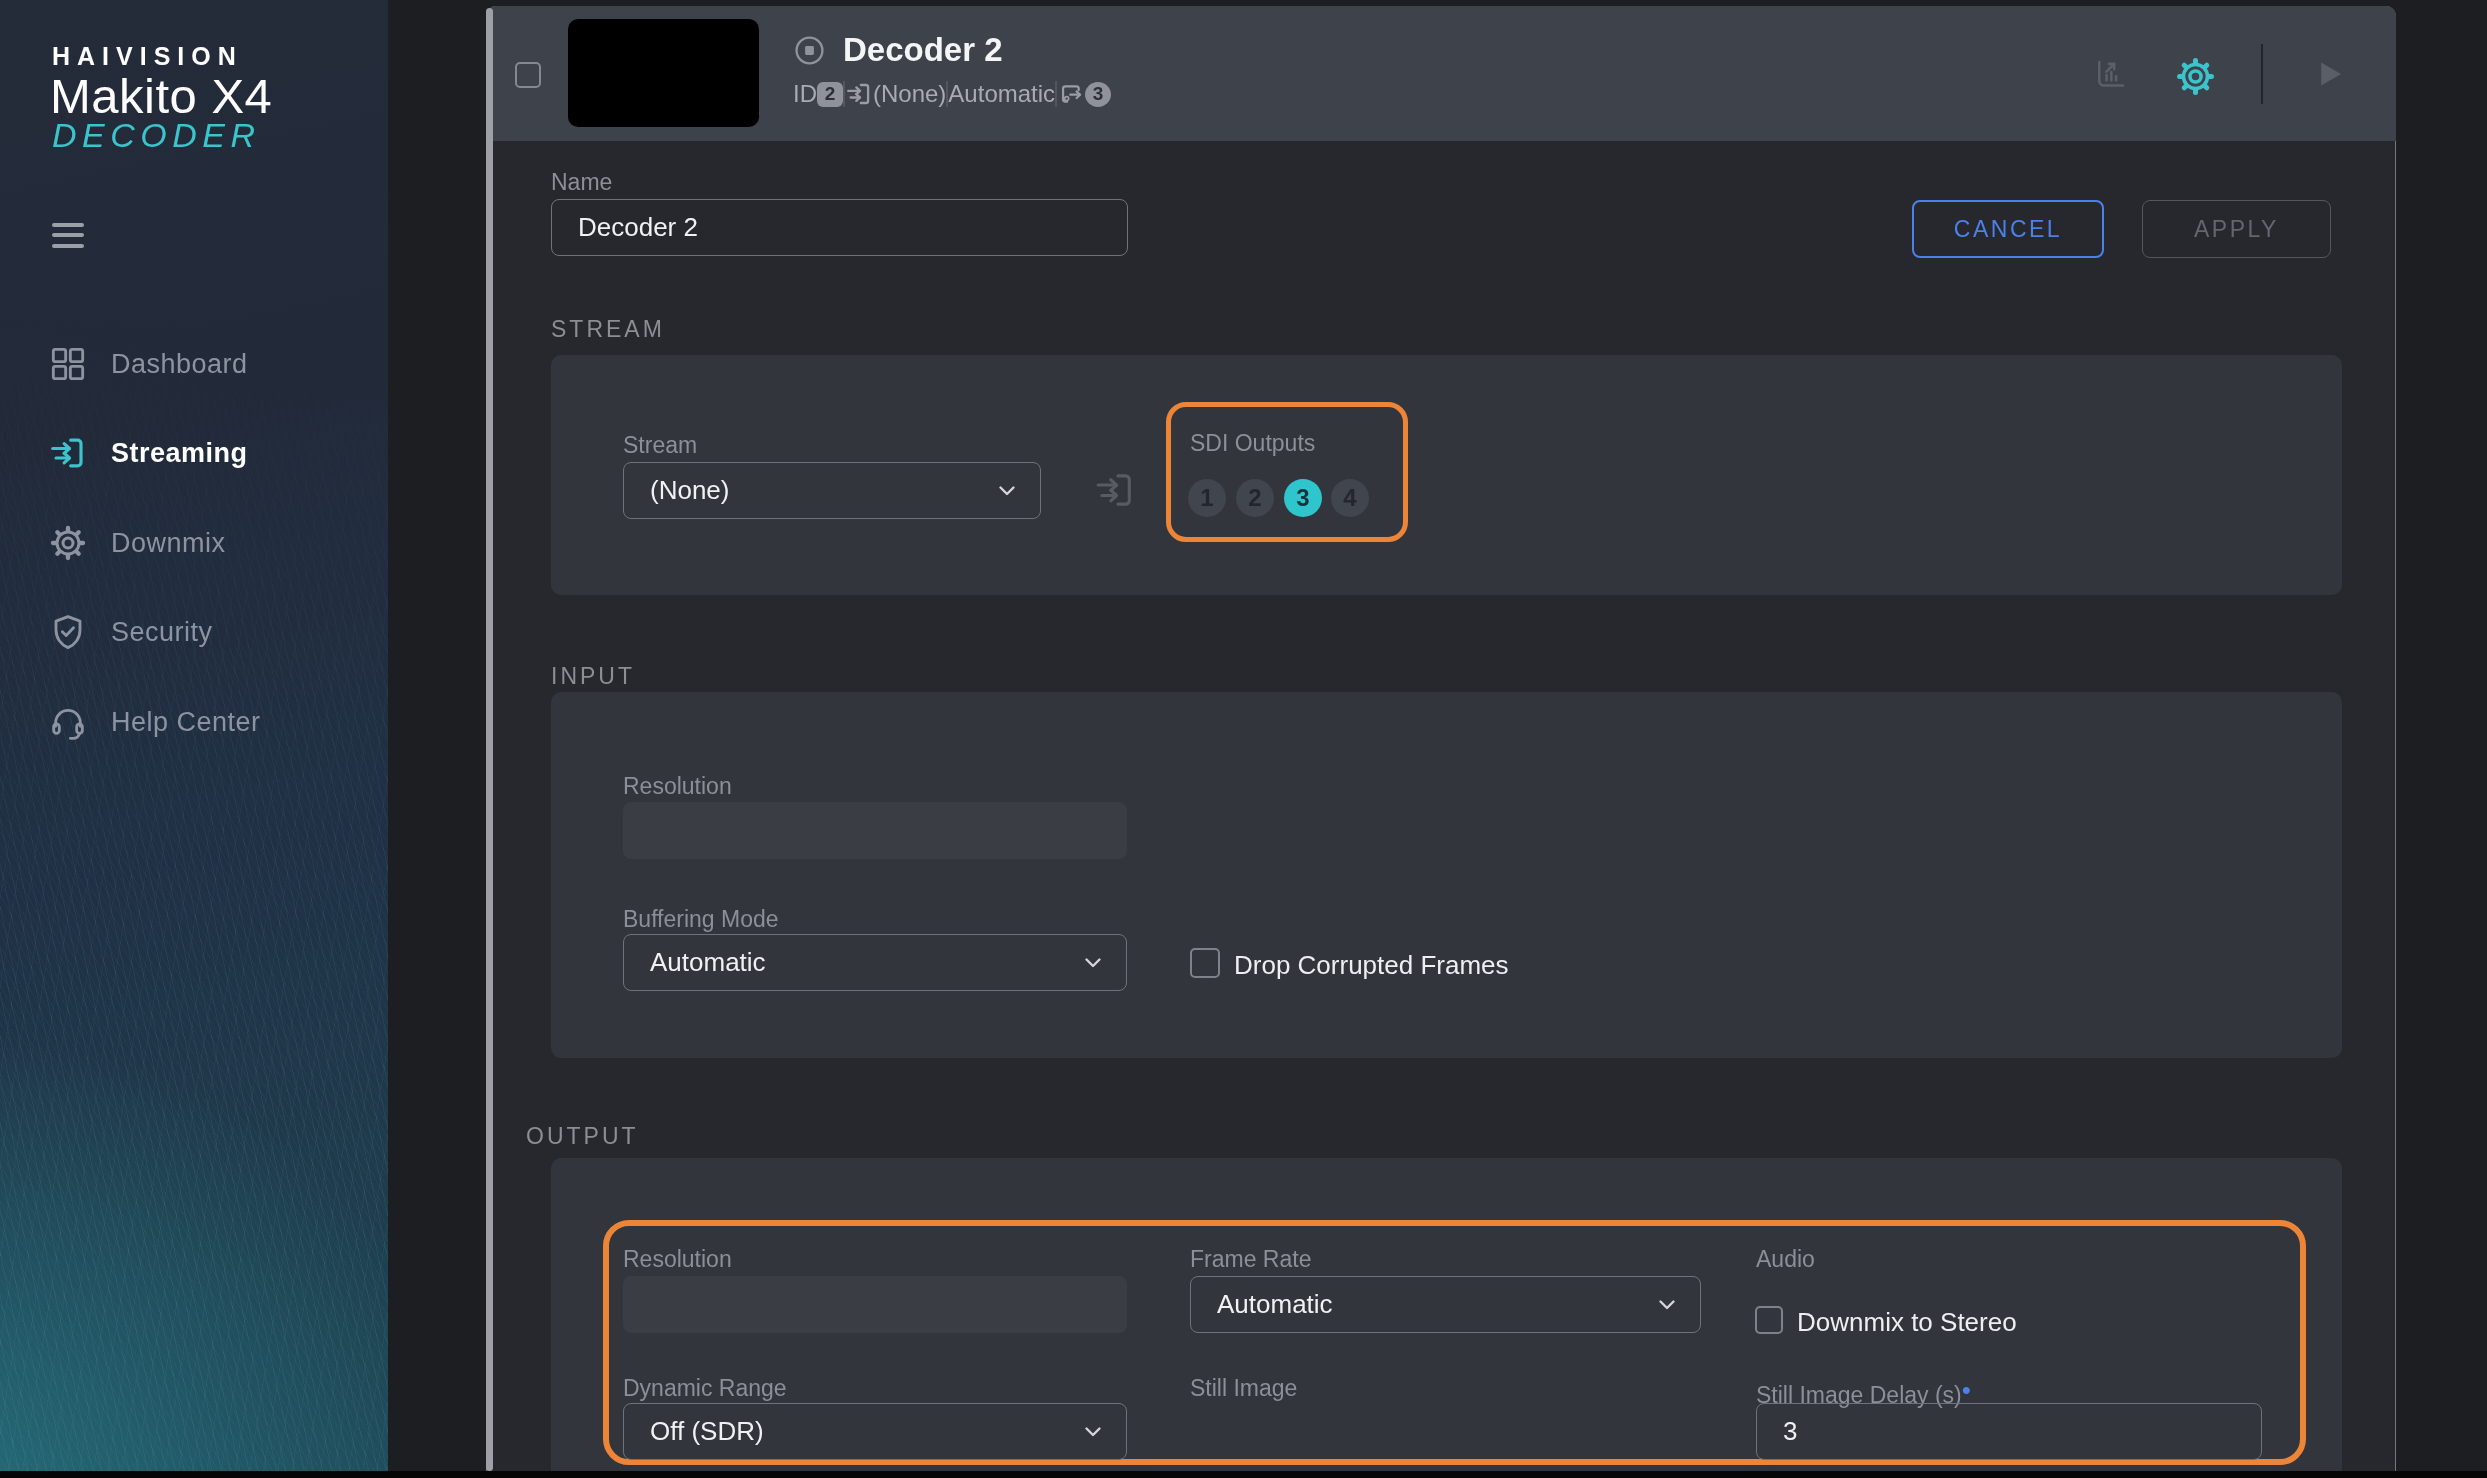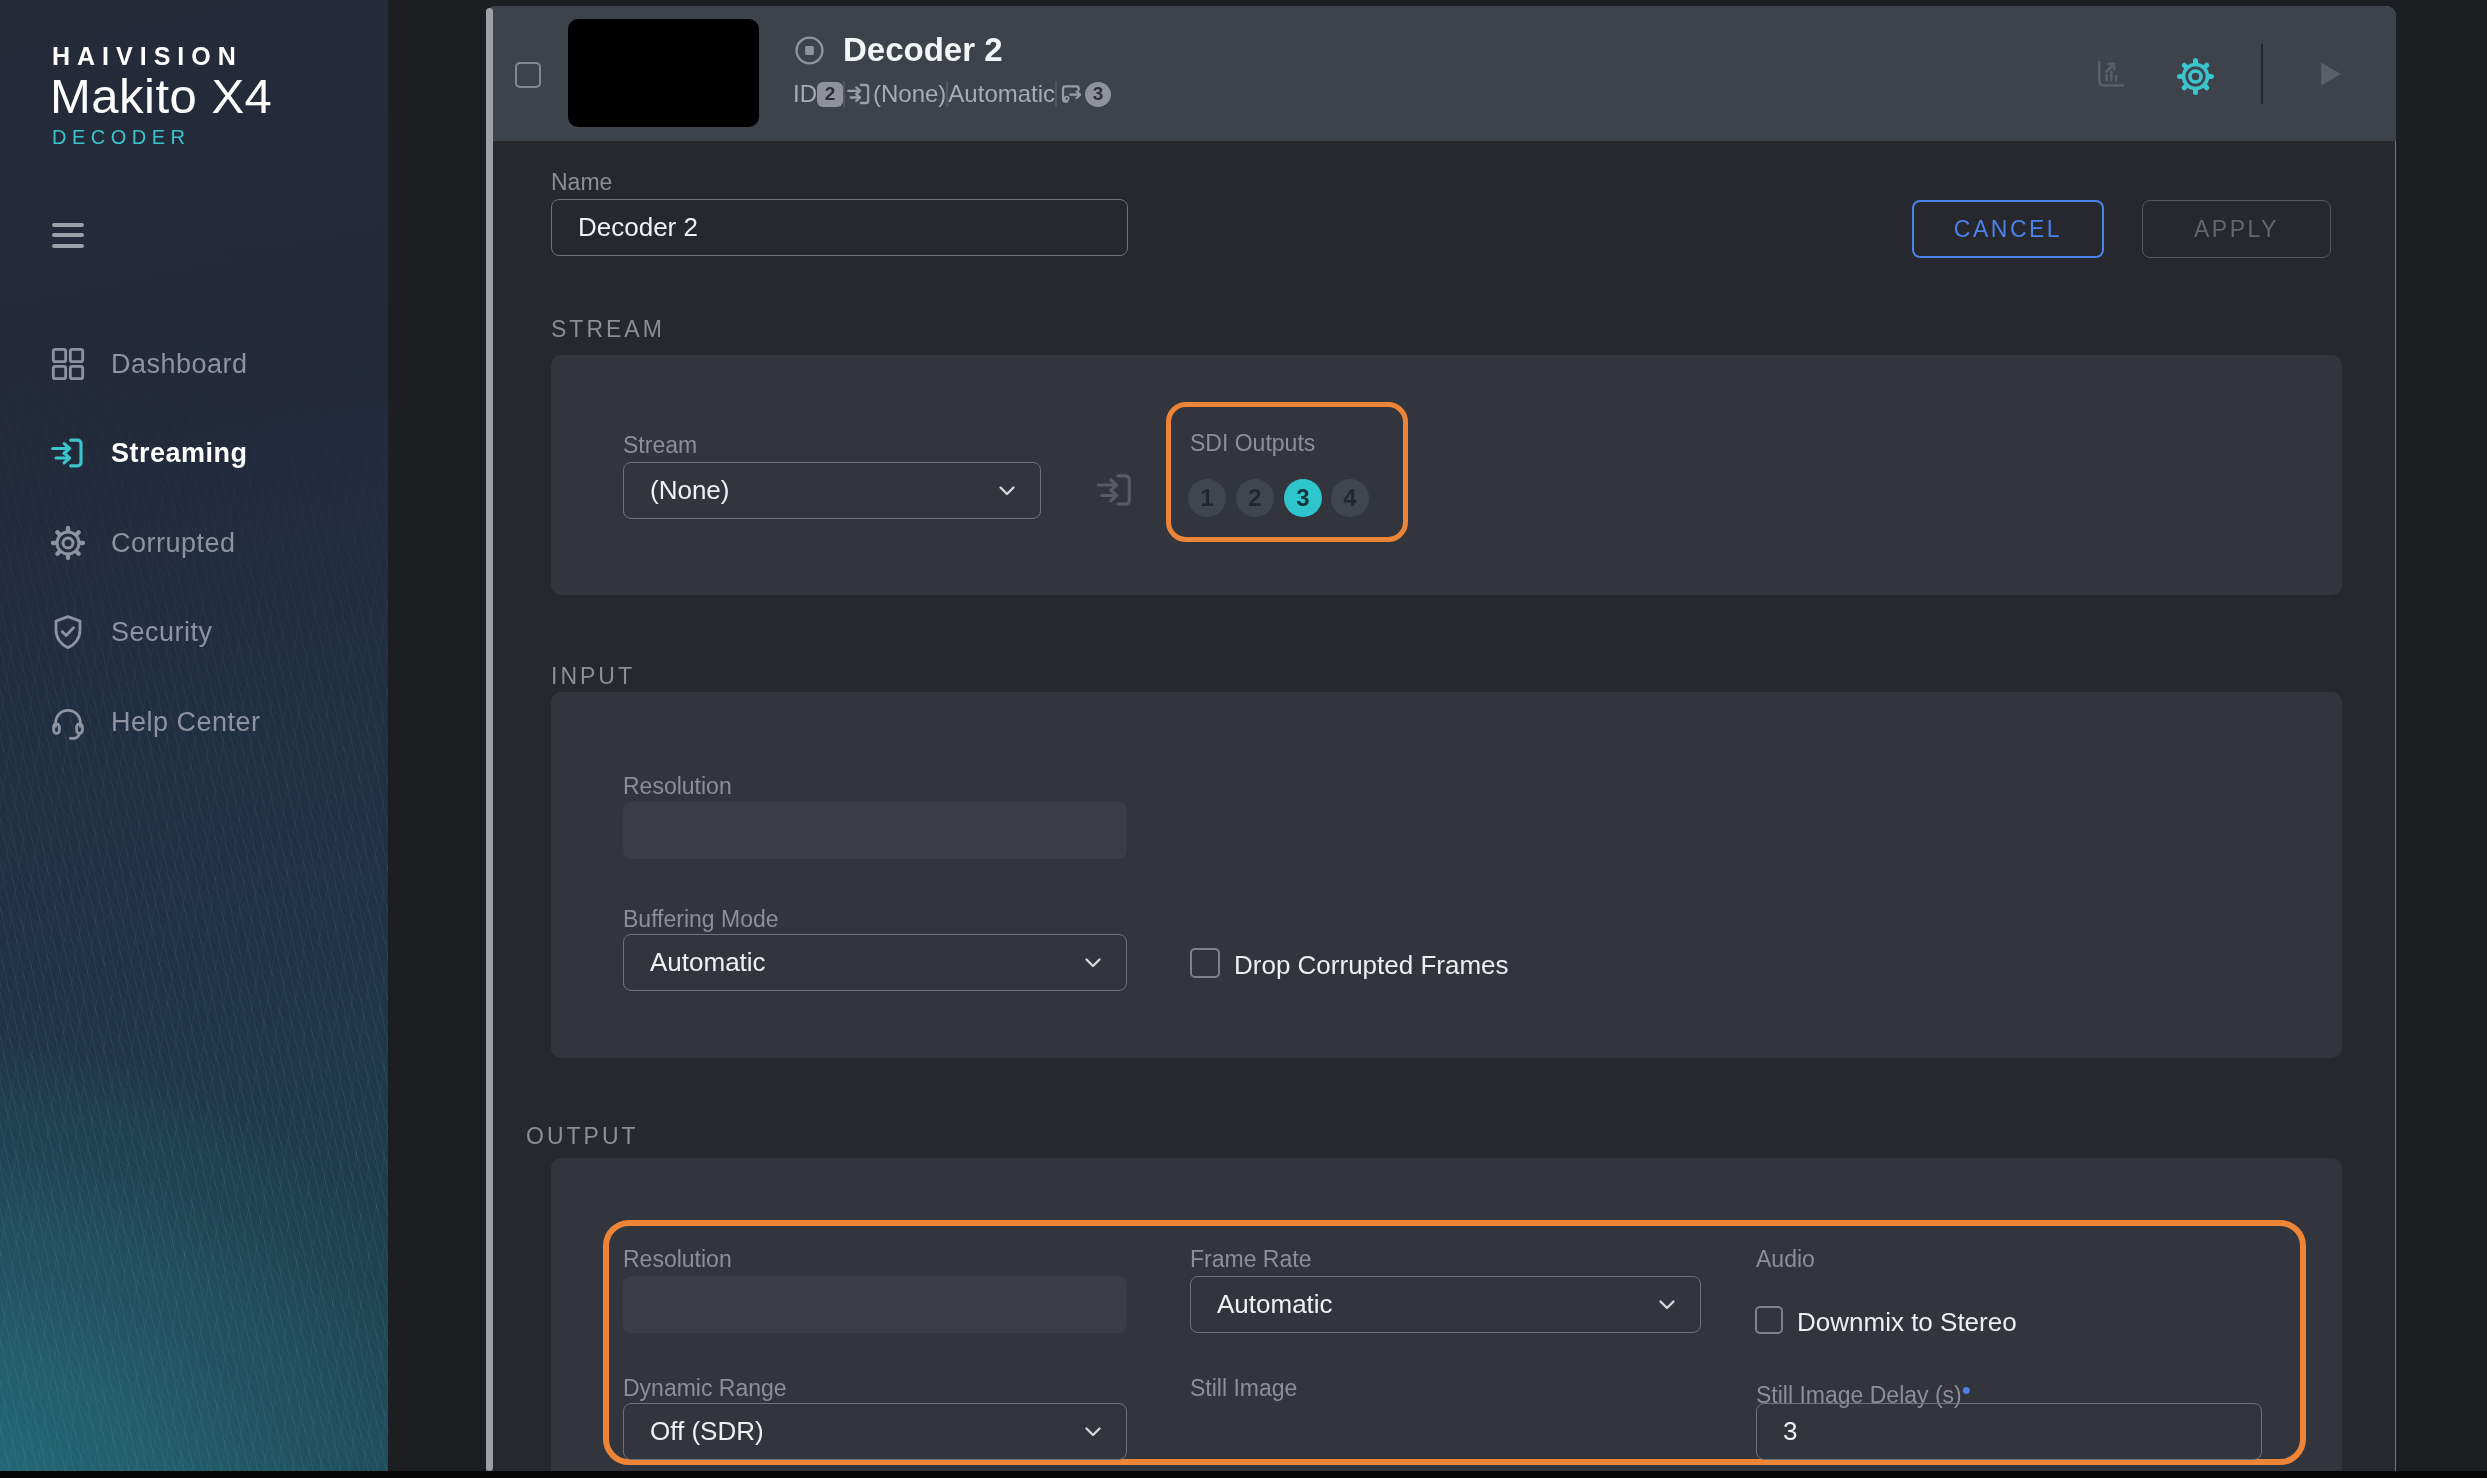--- a/index.html
+++ b/index.html
@@ -13,21 +13,21 @@
       linear-gradient(168deg,#242b39 0%,#222a3a 30%,#203044 58%,#1f3c4c 82%,#1f4655 100%);}
   .sidebar::before{content:"";position:absolute;inset:0;
     background:
       repeating-linear-gradient(78deg, rgba(112,200,212,0.09) 0 1px, transparent 1px 9px),
       repeating-linear-gradient(99deg, rgba(112,200,212,0.06) 0 1px, transparent 1px 14px),
       repeating-linear-gradient(62deg, rgba(112,200,212,0.05) 0 1px, transparent 1px 6px);
     -webkit-mask-image:linear-gradient(185deg, transparent 22%, rgba(0,0,0,.65) 48%, #000 78%);
     mask-image:linear-gradient(185deg, transparent 22%, rgba(0,0,0,.65) 48%, #000 78%);}
   .brand{position:absolute;left:52px;top:42px;font-size:25px;font-weight:bold;color:#fff;letter-spacing:7px;}
   .product{position:absolute;left:50px;top:68px;font-size:49px;font-weight:300;color:#fdfdfe;letter-spacing:0.5px;}
-  .mode{position:absolute;left:52px;top:126px;font-size:20px;font-weight:500;color:#3bc4cc;letter-spacing:5.5px;}
+  .mode{position:absolute;left:52px;top:116px;font-size:34px;font-weight:500;color:#3bc4cc;letter-spacing:5.5px;font-style:italic;}
   .hamburger{position:absolute;left:52px;top:223px;width:32px;height:25px;cursor:pointer;}
   .hamburger span{position:absolute;left:0;width:32px;height:3.5px;border-radius:2px;background:#9aa0a8;}
   .hamburger span:nth-child(1){top:0;}.hamburger span:nth-child(2){top:10.4px;}.hamburger span:nth-child(3){top:21px;}
   .menu-item{position:absolute;left:0;width:388px;height:90px;cursor:pointer;}
   .menu-item .mi-icon{position:absolute;left:48px;top:25px;width:40px;height:40px;color:#8d93a0;}
   .menu-item .mi-label{position:absolute;left:111px;top:50%;transform:translateY(-50%);font-size:27px;color:#8d93a0;letter-spacing:0.5px;}
   .menu-item.active .mi-icon{color:#3bc4cc;}
   .menu-item.active .mi-label{color:#ffffff;font-weight:bold;}
   svg{display:block;}
 
@@ -123,21 +123,21 @@
               <path d="M3 12h1.6"></path>
               <path d="M12 19.4V21"></path>
               <path d="M12 3v1.6"></path>
             <path d="M17.2 17.2l1.2 1.2"></path>
               <path d="M5.6 5.6l1.2 1.2"></path>
               <path d="M17.2 6.8l1.2-1.2"></path>
               <path d="M5.6 18.4l1.2-1.2"></path>
           </g>
         </svg>
         </span>
-      <span class="mi-label">Corrupted</span>
+      <span class="mi-label">Downmix</span>
     </div>
 
     <div class="menu-item" style="top:677px;">
       <span class="mi-icon">
         <svg viewBox="0 0 24 24" width="40" height="40" fill="none" stroke="currentColor" stroke-width="1.7" stroke-linecap="round" stroke-linejoin="round">
           <path d="M4.6 14.6v-2.2a7.4 7.4 0 0 1 14.8 0v2.2"></path>
           <rect x="3.4" y="13.2" width="3.4" height="5.6" rx="1.7"></rect>
           <rect x="17.2" y="13.2" width="3.4" height="5.6" rx="1.7"></rect>
           <path d="M19 18.8a4.2 4.2 0 0 1-4.2 3h-1.4"></path>
         </svg>

